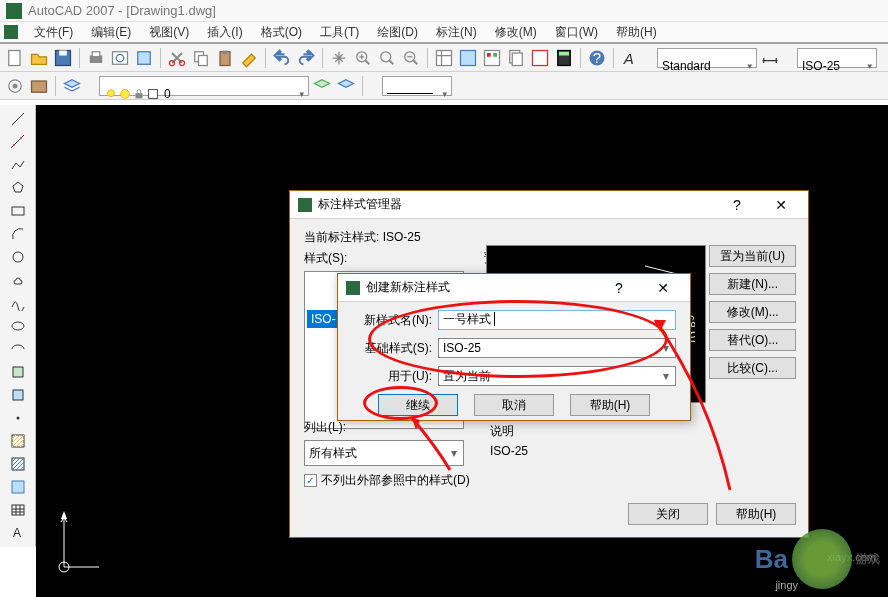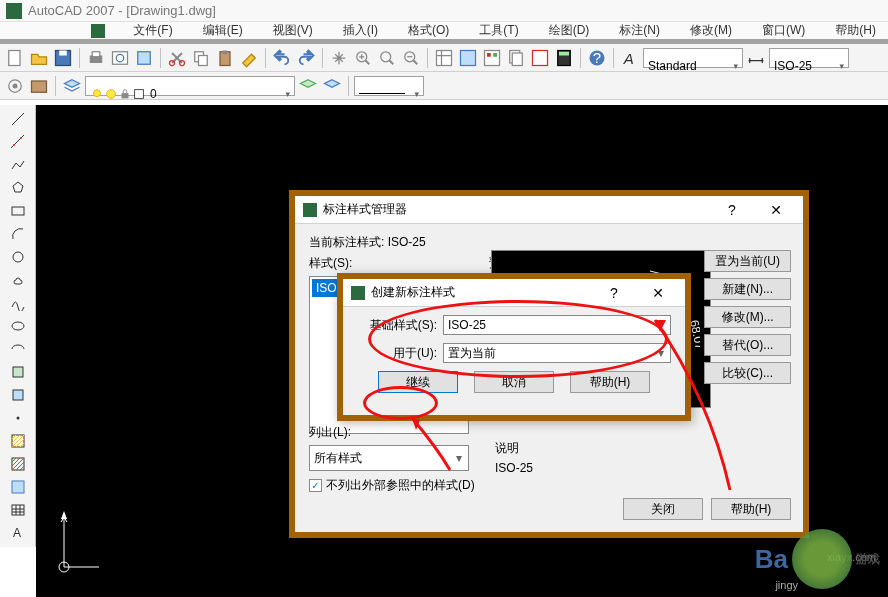--- a/index.html
+++ b/index.html
@@ -4,57 +4,57 @@
 <style>
 * { margin: 0; padding: 0; box-sizing: border-box; font-family: "Microsoft YaHei", "SimSun", sans-serif; font-size: 12px; }
 body { background: #fff; width: 888px; height: 597px; overflow: hidden; position: relative; }
 
 
 .title-bar { height: 22px; background: #f8f8f8; display: flex; align-items: center; padding: 0 6px; gap: 6px; border-bottom: 1px solid #e0e0e0; }
 .app-icon { width: 16px; height: 16px; background: #2a6a3e; display: inline-block; }
 .title-text { color: #777; font-size: 13px; }
 
 
-.menu-bar { height: 22px; background: #fafafa; display: flex; align-items: center; padding: 0 4px; gap: 14px; border-bottom: 5px solid #a3a3a3; justify-content: flex-end; }
+.menu-bar { height: 22px; background: #fafafa; display: flex; align-items: center; padding: 0 4px; gap: 2px; border-bottom: 2px solid #a3a3a3; }
 .menu-icon { width: 14px; height: 14px; background: #2a6a3e; margin-right: 6px; }
 .menu-item { padding: 2px 8px; color: #333; cursor: pointer; }
 
 
 .toolbar { height: 28px; background: #f4f4f4; display: flex; align-items: center; padding: 0 4px; gap: 2px; border-bottom: 1px solid #d0d0d0; }
 .tool-btn { width: 22px; height: 22px; display: flex; align-items: center; justify-content: center; cursor: pointer; border: 1px solid transparent; }
 .tool-sep { width: 1px; height: 20px; background: #c0c0c0; margin: 0 3px; }
-.tool-combo { height: 20px; border: 1px solid #a0a0a0; background: #fff; padding: 16px 18px 0 4px; display: flex; align-items: center; min-width: 80px; position: relative; }
+.tool-combo { height: 20px; border: 1px solid #a0a0a0; background: #fff; padding: 16px 18px 0 4px; display: flex; align-items: center; min-width: 80px; position: relative; margin-left: 14px; }
 .tool-combo::after { content: "▾"; position: absolute; right: 4px; font-size: 9px; color: #666; }
 .line-pattern { flex: 1; height: 1px; background: #000; }
 
 
 .left-palette { position: absolute; left: 0; top: 105px; width: 36px; background: #f4f4f4; border-right: 1px solid #c0c0c0; padding: 2px 0; }
 .palette-btn { width: 22px; height: 22px; margin: 1px auto; display: flex; align-items: center; justify-content: center; cursor: pointer; }
 .palette-btn svg { width: 16px; height: 16px; }
 
 
 .drawing-area { position: absolute; left: 36px; top: 105px; right: 0; bottom: 0; background: #000; }
 .ucs-icon { position: absolute; left: 18px; bottom: 20px; }
 
 
-.dialog { position: absolute; background: #f0f0f0; border: 6px solid #a16207; box-shadow: 2px 2px 10px rgba(0,0,0,0.3); }
+.dialog { position: absolute; background: #f0f0f0; border: 1px solid #a16207; box-shadow: 2px 2px 10px rgba(0,0,0,0.3); }
 .dialog1 { left: 289px; top: 190px; width: 520px; height: 348px; }
 .dialog-title { height: 28px; background: #fff; display: flex; align-items: center; padding: 0 8px; gap: 6px; border-bottom: 1px solid #d0d0d0; }
 .dialog-title .spacer { flex: 1; }
 .dialog-title .win-btn { width: 38px; height: 24px; display: flex; align-items: center; justify-content: center; font-size: 14px; cursor: pointer; }
 .dialog-body { padding: 10px 14px; }
 .dialog-label { margin-bottom: 4px; }
 .style-list { width: 160px; height: 158px; background: #fff; border: 1px solid #888; padding: 2px; }
-.style-list-item { padding: 2px 4px; background: #0078d7; color: #fff; width: 40px; }
+.style-list-item { padding: 2px 4px; background: #0078d7; color: #fff; width: 40px; margin-top: 36px; }
 .preview-area { position: absolute; left: 196px; top: 54px; width: 220px; height: 158px; background: #000; border: 1px solid #888; }
 .dim-preview { position: absolute; right: 10px; top: 10px; }
 .right-buttons { position: absolute; right: 12px; top: 54px; display: flex; flex-direction: column; gap: 6px; }
 .btn { min-width: 80px; height: 22px; border: 1px solid #999; background: #e1e1e1; cursor: pointer; padding: 8px 10px; display: flex; align-items: center; justify-content: center; }
 .list-section { position: absolute; left: 14px; top: 228px; }
-.desc-section { position: absolute; left: 200px; top: 244px; }
+.desc-section { position: absolute; left: 200px; top: 232px; }
 .list-combo { width: 160px; height: 22px; border: 1px solid #888; background: #fff; padding: 12px 4px; position: relative; display: flex; align-items: center; }
 .list-combo::after { content: "▾"; position: absolute; right: 6px; color: #666; }
 .checkbox-row { display: flex; align-items: center; gap: 4px; margin-top: 6px; }
 .bottom-btns { position: absolute; right: 12px; bottom: 12px; display: flex; gap: 8px; }
 
 
 .dialog2 { left: 337px; top: 273px; width: 354px; height: 148px; background: #f0f0f0; }
 .dialog2 .dialog-title { background: #fff; }
 .form-row { display: flex; align-items: center; margin: 8px 14px; gap: 6px; }
 .form-label { width: 80px; text-align: right; }
@@ -482,20 +482,24 @@
 
 <div class="dialog dialog2">
   <div class="dialog-title">
     <span class="app-icon" style="width:14px;height:14px"></span>
     <span>创建新标注样式</span>
     <span class="spacer"></span>
     <span class="win-btn">?</span>
     <span class="win-btn">✕</span>
   </div>
   <div class="form-row">
+    <div class="form-label">新样式名(N):</div>
+    <div class="form-input"><span>一号样式</span><span style="border-right:1px solid #000;animation:blink 1s infinite">&nbsp;</span></div>
+  </div>
+  <div class="form-row">
     <div class="form-label">基础样式(S):</div>
     <div class="form-select">
         <span>ISO-25</span>
       </div>
   </div>
   <div class="form-row">
     <div class="form-label">用于(U):</div>
     <div class="form-select">
         <span>置为当前</span>
       </div>

